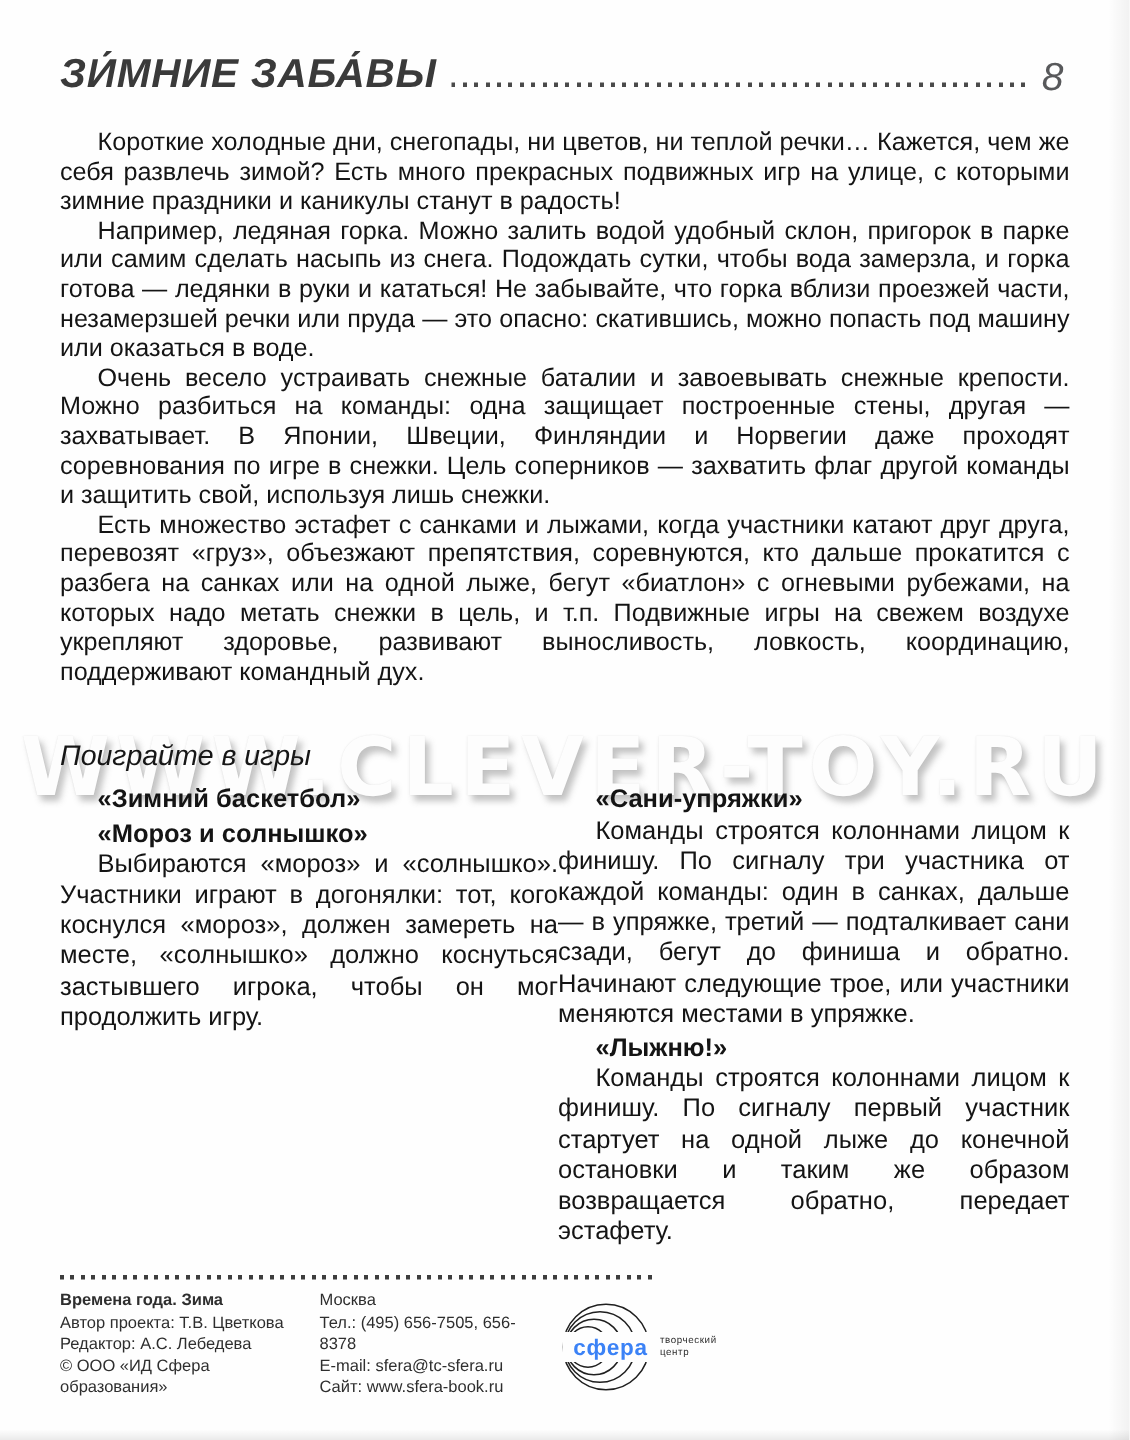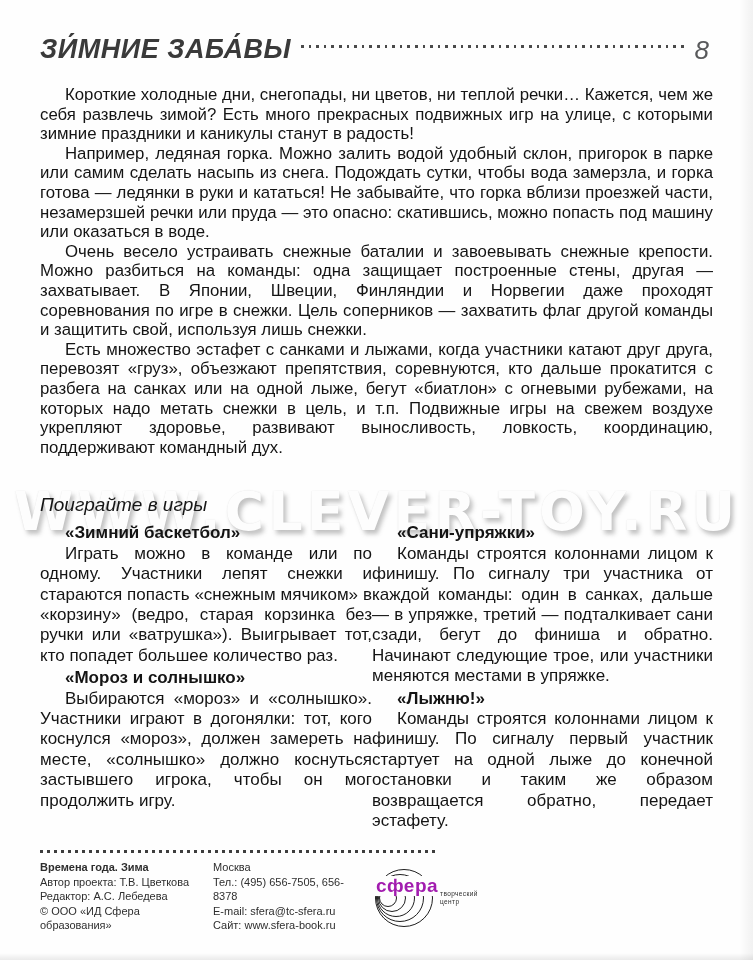--- a/index.html
+++ b/index.html
@@ -25,21 +25,21 @@
     content:"";position:absolute;left:0;bottom:0;width:100%;height:7px;
     background:linear-gradient(to bottom, rgba(0,0,0,0), rgba(0,0,0,0.08));
     pointer-events:none;z-index:5;
   }
   .content{
     position:relative;z-index:1;
     padding:34px 40px 0 40px;
   }
   
   .hdr{
-    display:flex;align-items:center;
+    display:flex;align-items:flex-end;
     margin-bottom:20px;
   }
   .hdr-title{
     font-size:27px;font-weight:bold;font-style:italic;
     letter-spacing:0.5px;color:#3a3a3a;white-space:nowrap;
   }
   .hdr-leader{
     flex:1;height:3px;margin:0 8px 7px 10px;
     background:repeating-linear-gradient(to right,#4a4a4a 0 2.6px,transparent 2.6px 7.6px);
   }
@@ -103,24 +103,24 @@
   .logo-circle .ring{
     position:absolute;border:1.4px solid #1f1f1f;border-radius:50%;
     box-sizing:border-box;background:transparent;
   }
   .r1{width:58px;height:58px;left:0;top:1px;}
   .r2{width:48px;height:48px;left:1px;top:6px;}
   .r3{width:38px;height:38px;left:2px;top:11px;}
   .r4{width:28px;height:28px;left:3px;top:16px;}
   .r5{width:18px;height:18px;left:4px;top:21px;}
   .logo-label{
-    position:absolute;left:0px;top:8px;right:-4px;height:20px;
+    position:absolute;left:0px;top:20px;right:-4px;height:20px;
     background:#fefefe;
     display:flex;align-items:center;justify-content:center;
-    font-size:19px;font-weight:bold;color:#a21caf;letter-spacing:0.5px;
+    font-size:15px;font-weight:bold;color:#3b82f6;letter-spacing:0.5px;
   }
   .logo-tagline{
     margin-left:5px;font-size:6.5px;line-height:8px;color:#2e2e2e;
     letter-spacing:0.4px;
   }
 </style>
 </head>
 <body>
 
 <div class="page">
@@ -138,21 +138,20 @@
     <p class="para">Короткие холодные дни, снегопады, ни цветов, ни теплой речки… Кажется, чем же себя развлечь зимой? Есть много прекрасных подвижных игр на улице, с которыми зимние праздники и каникулы станут в радость!</p>
     <p class="para">Например, ледяная горка. Можно залить водой удобный склон, пригорок в парке или самим сделать насыпь из снега. Подождать сутки, чтобы вода замерзла, и горка готова — ледянки в руки и кататься! Не забывайте, что горка вблизи проезжей части, незамерзшей речки или пруда — это опасно: скатившись, можно попасть под машину или оказаться в воде.</p>
     <p class="para">Очень весело устраивать снежные баталии и завоевывать снежные крепости. Можно разбиться на команды: одна защищает построенные стены, другая — захватывает. В Японии, Швеции, Финляндии и Норвегии даже проходят соревнования по игре в снежки. Цель соперников — захватить флаг другой команды и защитить свой, используя лишь снежки.</p>
     <p class="para">Есть множество эстафет с санками и лыжами, когда участники катают друг друга, перевозят «груз», объезжают препятствия, соревнуются, кто дальше прокатится с разбега на санках или на одной лыже, бегут «биатлон» с огневыми рубежами, на которых надо метать снежки в цель, и т.п. Подвижные игры на свежем воздухе укрепляют здоровье, развивают выносливость, ловкость, координацию, поддерживают командный дух.</p>
 
     <div class="games-heading">Поиграйте в игры</div>
 
     <div class="cols">
       <div class="col col-left">
         <p class="game-title">«Зимний баскетбол»</p>
-        <p class="game-text">Играть можно в команде или по одному. Участники лепят снежки и стараются попасть «снежным мячиком» в «корзину» (ведро, старая корзинка без ручки или «ватрушка»). Выигрывает тот, кто попадет большее количество раз.</p>
         <p class="game-title">«Мороз и солнышко»</p>
         <p class="game-text">Выбираются «мороз» и «солнышко». Участники играют в догонялки: тот, кого коснулся «мороз», должен замереть на месте, «солнышко» должно коснуться застывшего игрока, чтобы он мог продолжить игру.</p>
       </div>
       <div class="col">
         <p class="game-title">«Сани-упряжки»</p>
         <p class="game-text">Команды строятся колоннами лицом к финишу. По сигналу три участника от каждой команды: один в санках, дальше — в упряжке, третий — подталкивает сани сзади, бегут до финиша и обратно. Начинают следующие трое, или участники меняются местами в упряжке.</p>
         <p class="game-title">«Лыжню!»</p>
         <p class="game-text">Команды строятся колоннами лицом к финишу. По сигналу первый участник стартует на одной лыже до конечной остановки и таким же образом возвращается обратно, передает эстафету.</p>
       </div>
     </div>

